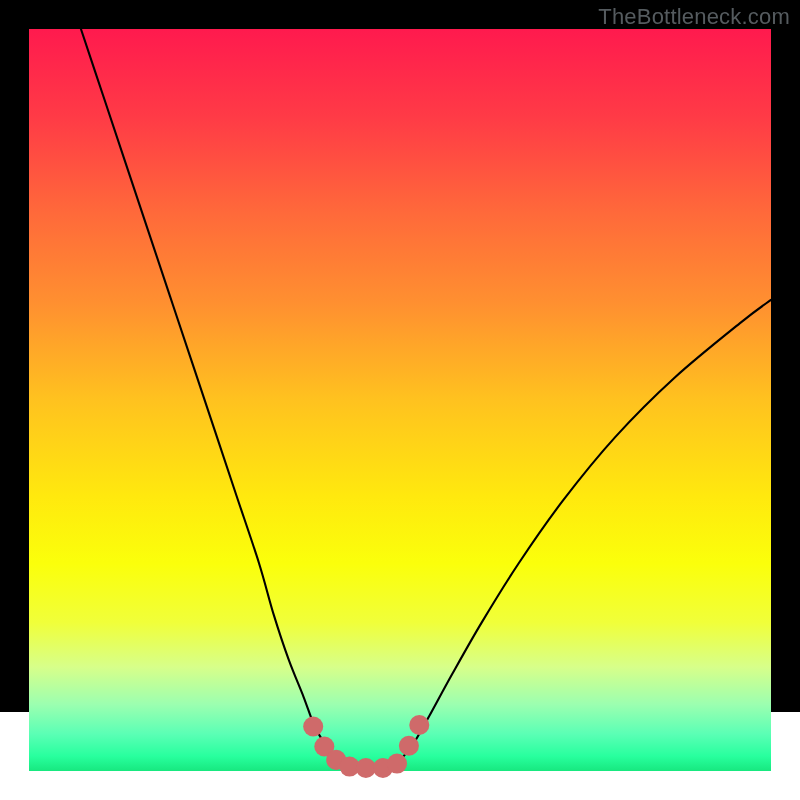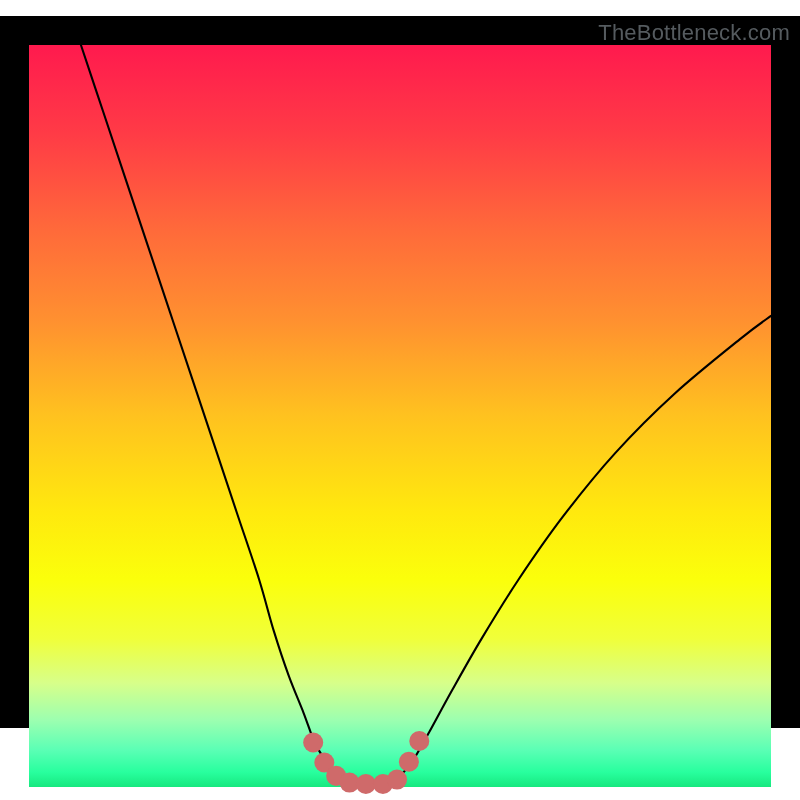--- a/index.html
+++ b/index.html
@@ -6,21 +6,21 @@
     margin: 0;
     padding: 0;
     width: 800px;
     height: 800px;
     overflow: hidden;
     background: #fff;
     font-family: Arial, Helvetica, sans-serif;
   }
   .frame {
     position: absolute;
-    left: 0; top: 16px;
+    left: 0; top: 0;
     width: 800px; height: 712px;
     background: #000;
   }
   .plot {
     position: absolute;
     left: 29px;
     top: 29px;
     width: 742px;
     height: 742px;
     

